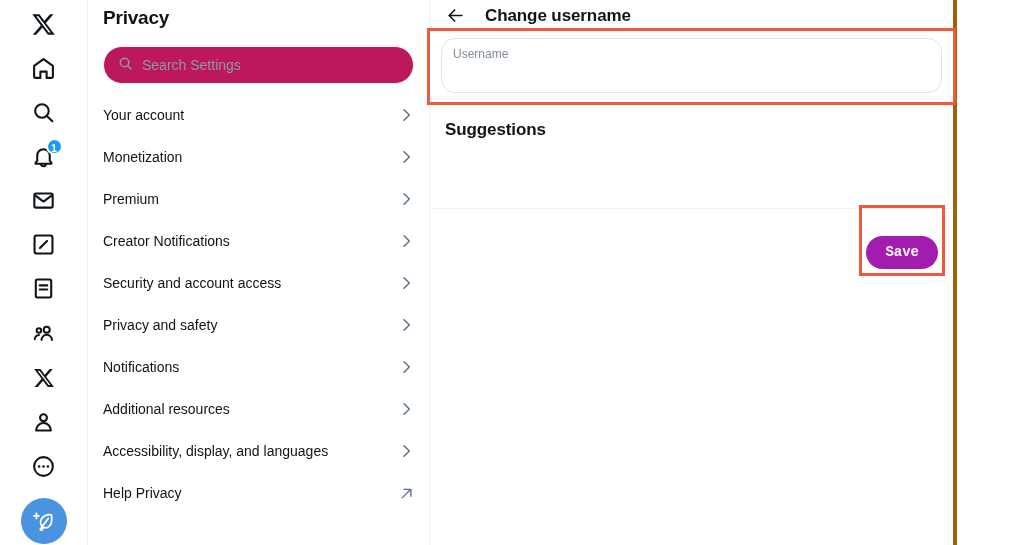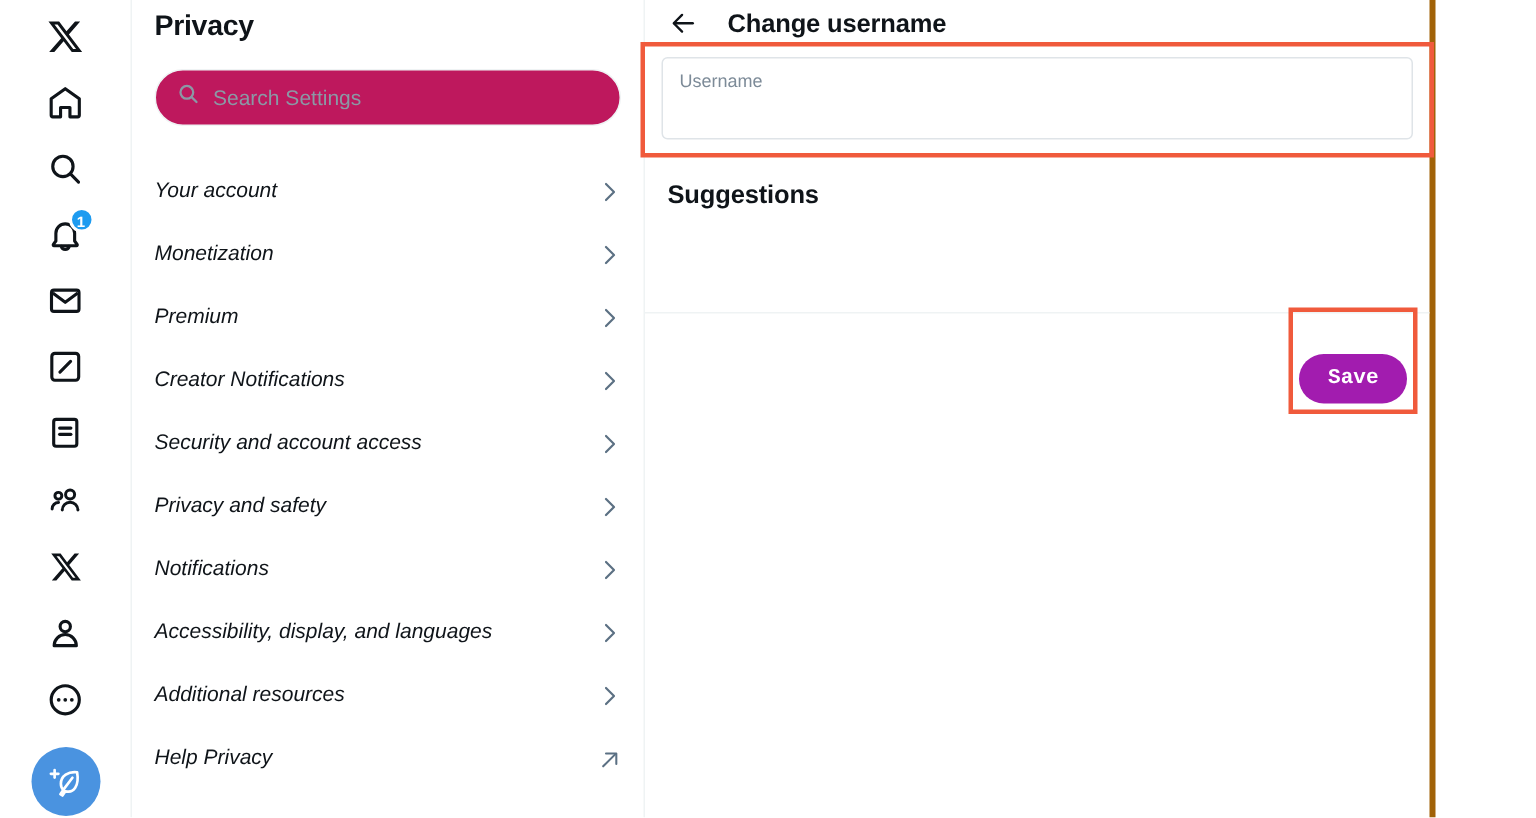--- a/index.html
+++ b/index.html
@@ -115,25 +115,24 @@
     color: #0f1419;
     background: transparent;
     width: 100%;
   }
   .search-box input::placeholder { color: #8b98a5; }
 
   .settings-list { margin-top: 10px; }
   .settings-row {
     height: 42px;
     display: flex;
-    align-items: flex-end;
+    align-items: center;
     justify-content: space-between;
     padding: 0 15px 0 15px;
     cursor: pointer;
-    font-style: italic;
   }
   .settings-row-label {
     font-size: 14px;
     color: #0f1419;
     line-height: 19px;
   }
   .chev { color: #5b7083; display: flex; align-items: center; }
 
   
   .main-col {
@@ -181,21 +180,21 @@
     outline: 3px solid #f05a3c;
     outline-offset: 0px;
   }
 
   .field-section {
     padding: 7px 11px 9px 11px;
   }
   .username-field {
     height: 55px;
     border: 1px solid #dfe4e8;
-    border-radius: 4px;
+    border-radius: 14px;
     padding: 7px 13px 0 11px;
     background: #ffffff;
   }
   .username-field-label {
     font-size: 12px;
     color: #7d8b98;
     line-height: 16px;
   }
   .username-field input {
     border: none;
@@ -422,30 +421,30 @@
       <div class="settings-row">
         <span class="settings-row-label">Notifications</span>
         <span class="chev">
             <svg width="16" height="16" viewBox="0 0 24 24" fill="none" stroke="currentColor" stroke-width="2.2" stroke-linecap="round" stroke-linejoin="round">
               <polyline points="9,4 17,12 9,20"></polyline>
             </svg>
           </span>
       </div>
 
       <div class="settings-row">
+        <span class="settings-row-label">Additional resources</span>
+        <span class="chev">
+            <svg width="16" height="16" viewBox="0 0 24 24" fill="none" stroke="currentColor" stroke-width="2.2" stroke-linecap="round" stroke-linejoin="round">
+              <polyline points="9,4 17,12 9,20"></polyline>
+            </svg>
+          </span>
+      </div>
+
+      <div class="settings-row">
         <span class="settings-row-label">Accessibility, display, and languages</span>
-        <span class="chev">
-            <svg width="16" height="16" viewBox="0 0 24 24" fill="none" stroke="currentColor" stroke-width="2.2" stroke-linecap="round" stroke-linejoin="round">
-              <polyline points="9,4 17,12 9,20"></polyline>
-            </svg>
-          </span>
-      </div>
-
-      <div class="settings-row">
-        <span class="settings-row-label">Additional resources</span>
         <span class="chev">
             <svg width="16" height="16" viewBox="0 0 24 24" fill="none" stroke="currentColor" stroke-width="2.2" stroke-linecap="round" stroke-linejoin="round">
               <polyline points="9,4 17,12 9,20"></polyline>
             </svg>
           </span>
       </div>
 
       <div class="settings-row">
         <span class="settings-row-label">Help Privacy</span>
         <span class="chev">

